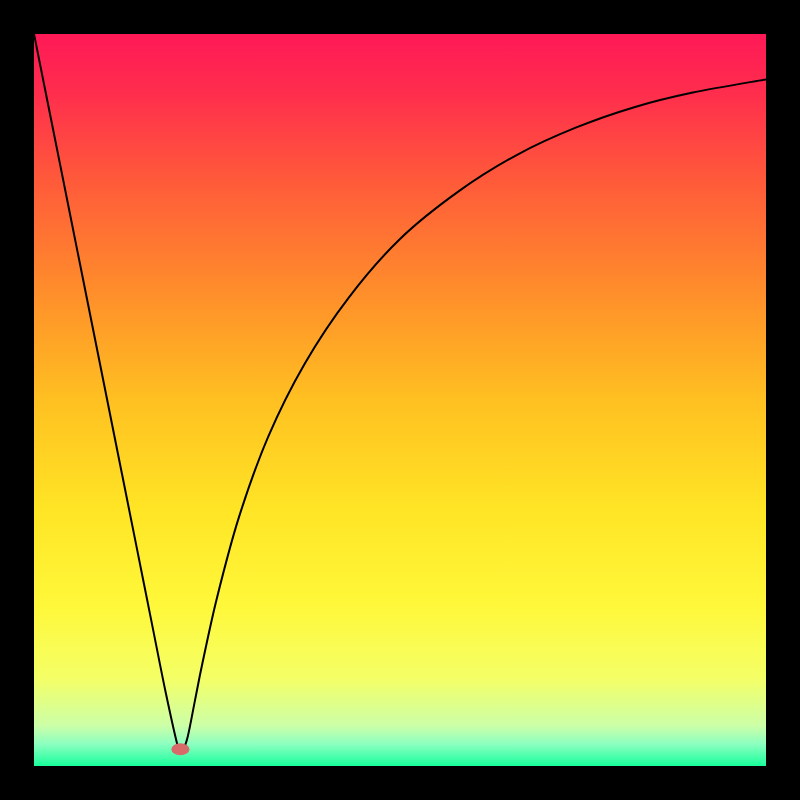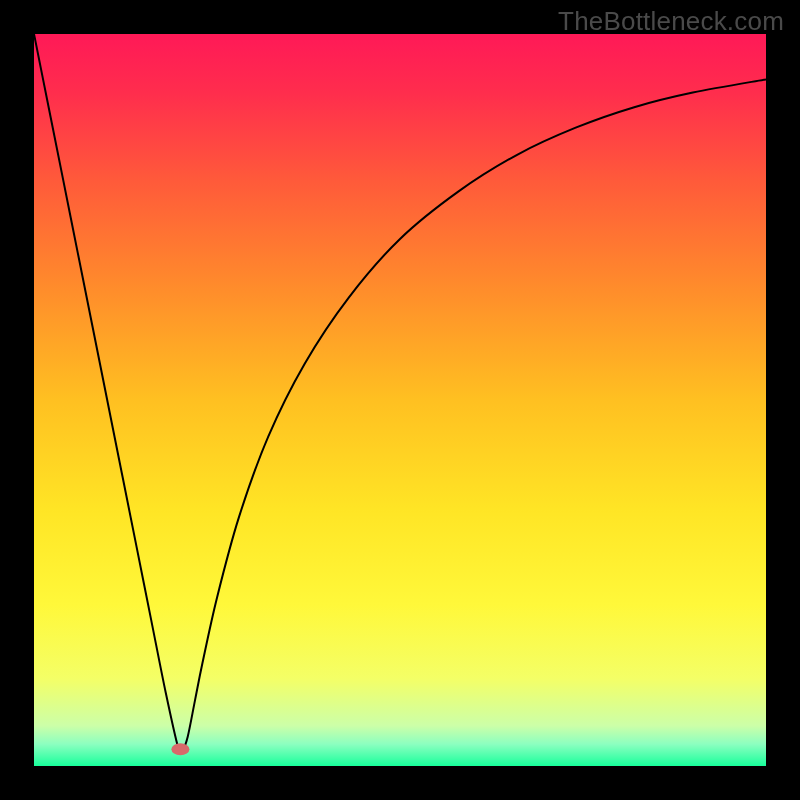--- a/index.html
+++ b/index.html
@@ -34,21 +34,20 @@
     height: 732px;
   }
   svg {
     display: block;
   }
 </style>
 </head>
 <body>
 
 <div class="container">
-  <div class="watermark">TheBottleneck.com</div>
   <div class="plot-area">
     <svg id="chart-svg" width="732" height="732" viewBox="0 0 732 732">
         <defs>
           <linearGradient id="bg-grad" x1="0" y1="0" x2="0" y2="1">
             <stop offset="0%" stop-color="#ff1957"></stop>
             <stop offset="8%" stop-color="#ff2d4d"></stop>
             <stop offset="20%" stop-color="#ff5a3a"></stop>
             <stop offset="35%" stop-color="#ff8d2b"></stop>
             <stop offset="50%" stop-color="#ffc021"></stop>
             <stop offset="65%" stop-color="#ffe525"></stop>

